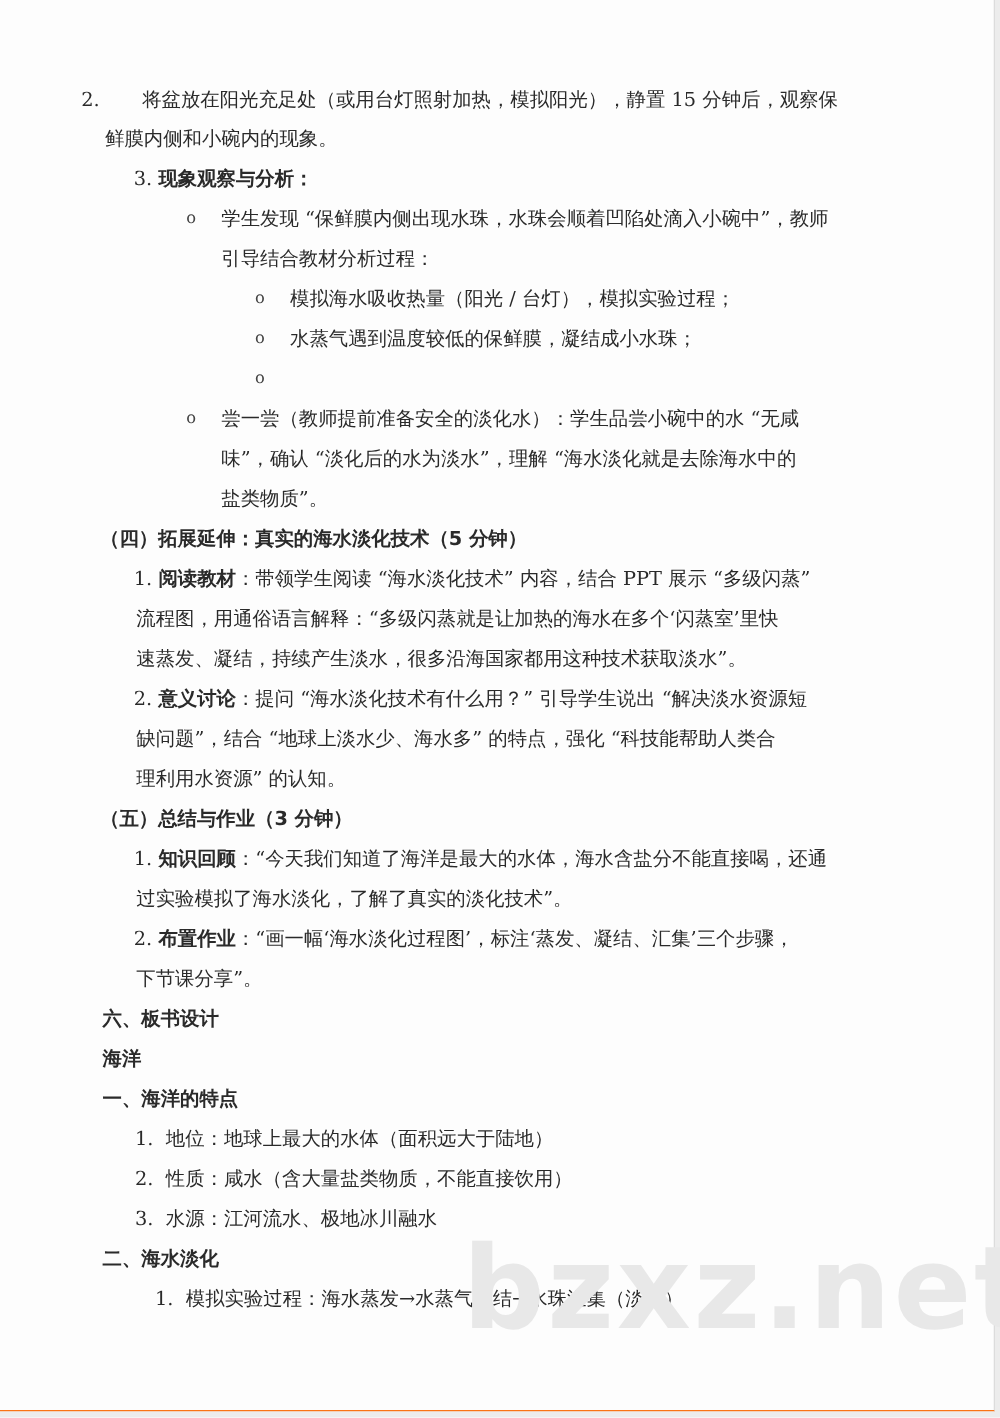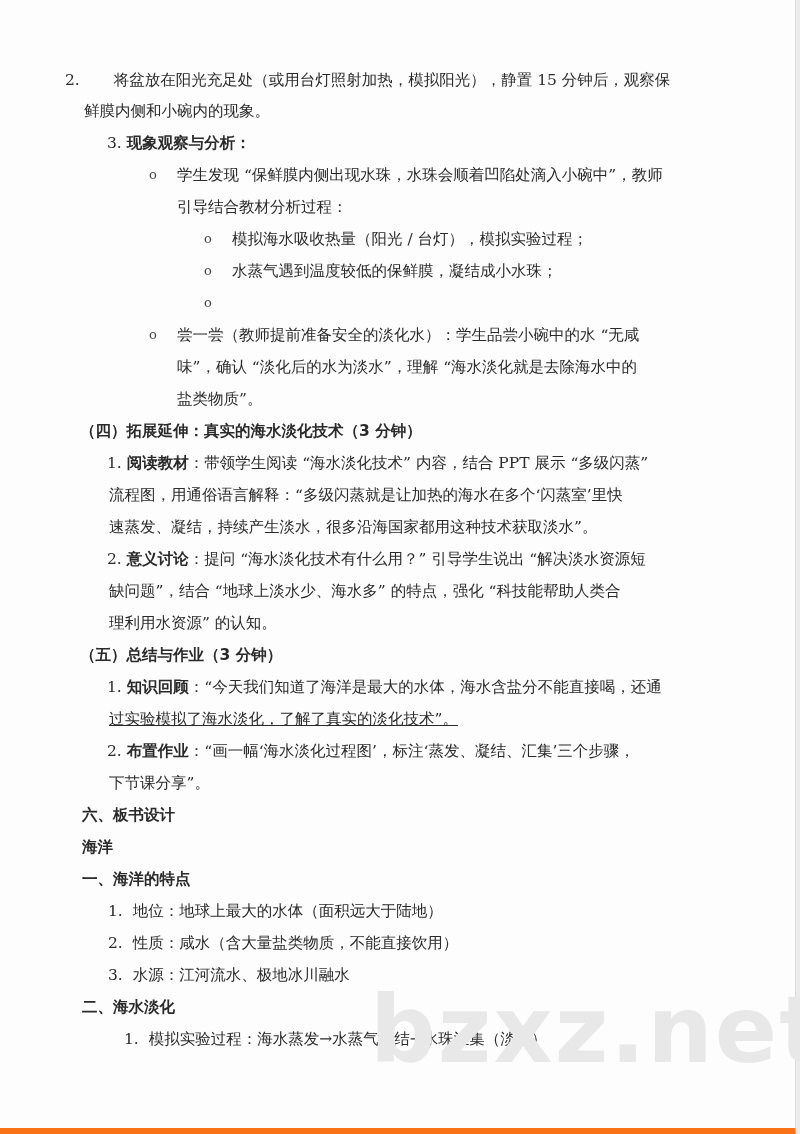--- a/index.html
+++ b/index.html
@@ -2,21 +2,21 @@
 <html><head>
 <meta charset="utf-8">
 <style>
   html, body { margin: 0; padding: 0; }
   body {
     width: 800px; height: 1134px; background: #ececec; position: relative; overflow: hidden;
     font-family: "DejaVu Serif", "Liberation Serif", serif; color: #2a2a2a;
   }
   .page {
     position: absolute; left: 0; top: 0; width: 795px; height: 1128px;
-    background: #fdfdfd; border-right: 1px solid #dcdcdc; border-bottom: 7px solid #f97316;
+    background: #fdfdfd; border-right: 1px solid #dcdcdc; border-bottom: 1px solid #f97316;
   }
   .line { position: absolute; font-size: 15.5px; line-height: 20px; white-space: nowrap; }
   .b { font-weight: bold; font-family: "DejaVu Sans", "Liberation Sans", sans-serif; }
   .bullet { position: absolute; font-size: 13px; line-height: 20px; color: #444; }
   .watermark {
     position: absolute; left: 370px; top: 985px; font-family: "DejaVu Sans", sans-serif;
     font-weight: bold; font-size: 92px; color: #e8e8e8; letter-spacing: 2px; line-height: 1;
     pointer-events: none;
   }
 </style>
@@ -43,21 +43,21 @@
   <div class="line" style="left:232px; top:229px;">模拟海水吸收热量（阳光 / 台灯），模拟实验过程；</div>
   <span class="bullet" style="left:204px; top:261px;">o</span>
   <div class="line" style="left:232px; top:261px;">水蒸气遇到温度较低的保鲜膜，凝结成小水珠；</div>
   <span class="bullet" style="left:204px; top:293px;">o</span>
 
   <span class="bullet" style="left:149px; top:325px;">o</span>
   <div class="line" style="left:177px; top:325px;">尝一尝（教师提前准备安全的淡化水）：学生品尝小碗中的水 “无咸</div>
   <div class="line" style="left:177px; top:357px;">味”，确认 “淡化后的水为淡水”，理解 “海水淡化就是去除海水中的</div>
   <div class="line" style="left:177px; top:389px;">盐类物质”。</div>
 
-  <div class="line b" style="left:80px; top:421px;">（四）拓展延伸：真实的海水淡化技术（3 分钟）</div>
+  <div class="line b" style="left:80px; top:421px;">（四）拓展延伸：真实的海水淡化技术（5 分钟）</div>
 
   <div class="line" style="left:107px; top:453px;">
     <span>1.</span>
     <span class="b">阅读教材</span><span>：带领学生阅读 “海水淡化技术” 内容，结合 PPT 展示 “多级闪蒸”</span>
   </div>
   <div class="line" style="left:109px; top:485px;">流程图，用通俗语言解释：“多级闪蒸就是让加热的海水在多个‘闪蒸室’里快</div>
   <div class="line" style="left:109px; top:517px;">速蒸发、凝结，持续产生淡水，很多沿海国家都用这种技术获取淡水”。</div>
 
   <div class="line" style="left:107px; top:549px;">
     <span>2.</span>
@@ -65,21 +65,21 @@
   </div>
   <div class="line" style="left:109px; top:581px;">缺问题”，结合 “地球上淡水少、海水多” 的特点，强化 “科技能帮助人类合</div>
   <div class="line" style="left:109px; top:613px;">理利用水资源” 的认知。</div>
 
   <div class="line b" style="left:80px; top:645px;">（五）总结与作业（3 分钟）</div>
 
   <div class="line" style="left:107px; top:677px;">
     <span>1.</span>
     <span class="b">知识回顾</span><span>：“今天我们知道了海洋是最大的水体，海水含盐分不能直接喝，还通</span>
   </div>
-  <div class="line" style="left:109px; top:709px;text-decoration:underline;">过实验模拟了海水淡化，了解了真实的淡化技术”。</div>
+  <div class="line" style="left:109px; top:709px;">过实验模拟了海水淡化，了解了真实的淡化技术”。</div>
 
   <div class="line" style="left:107px; top:741px;">
     <span>2.</span>
     <span class="b">布置作业</span><span>：“画一幅‘海水淡化过程图’，标注‘蒸发、凝结、汇集’三个步骤，</span>
   </div>
   <div class="line" style="left:109px; top:773px;">下节课分享”。</div>
 
   <div class="line b" style="left:82px; top:805px;">六、板书设计</div>
   <div class="line b" style="left:82px; top:837px;">海洋</div>
   <div class="line b" style="left:82px; top:869px;">一、海洋的特点</div>

